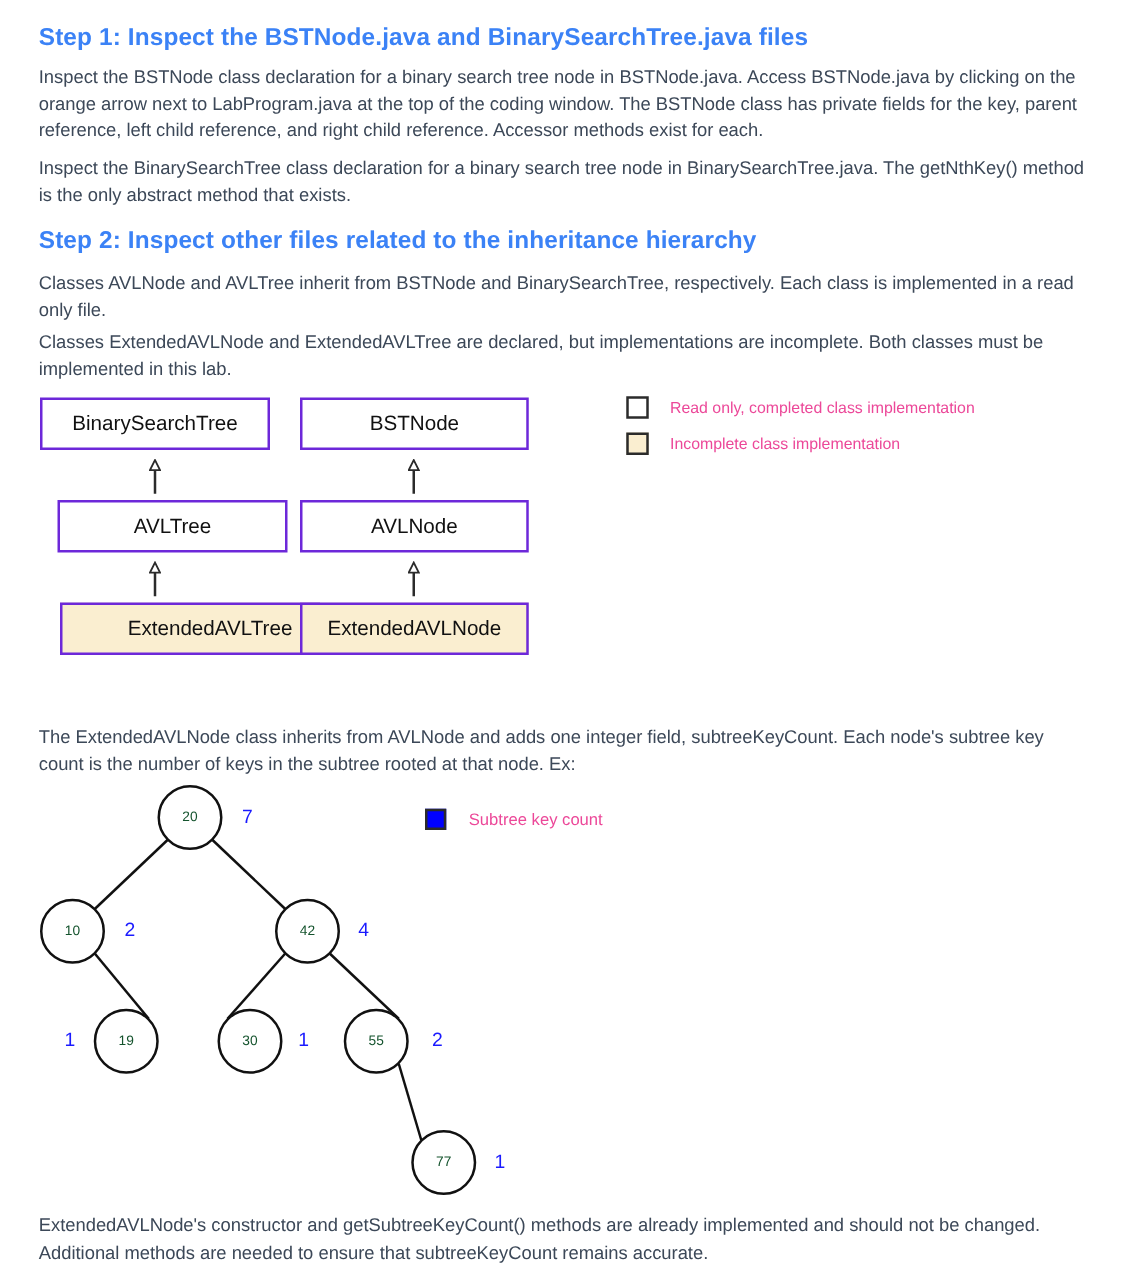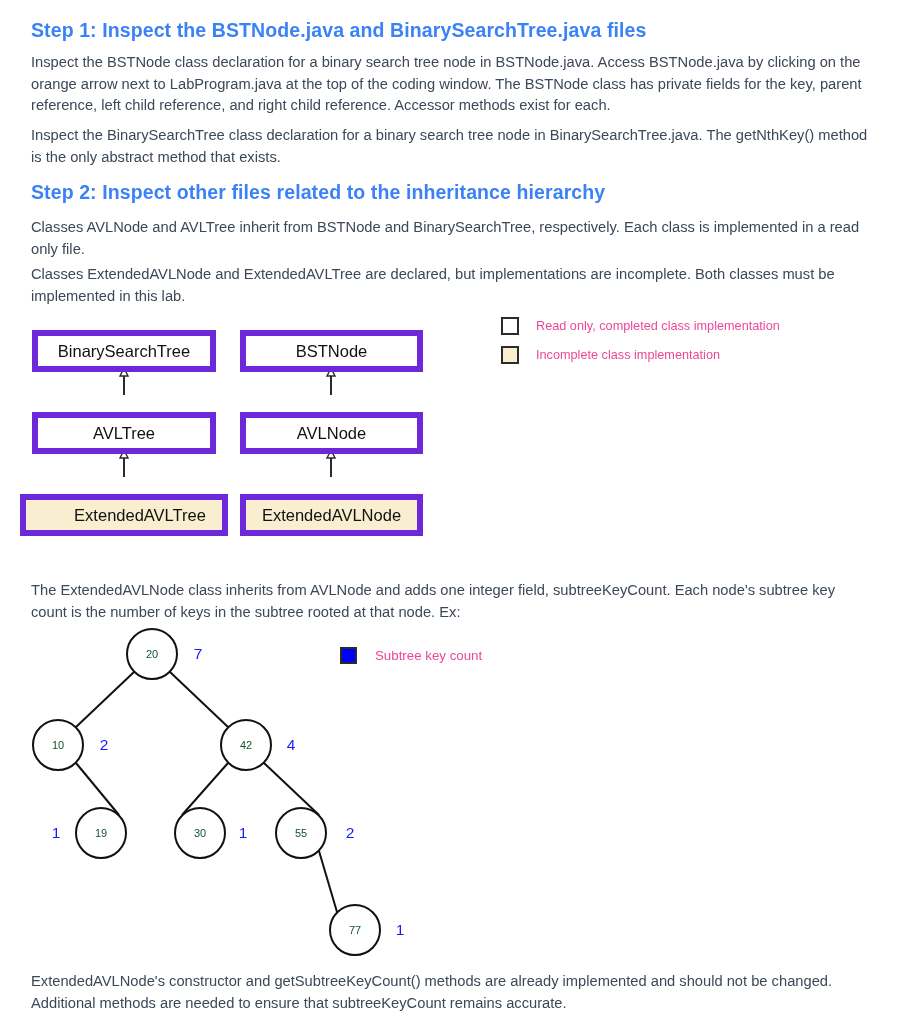--- a/index.html
+++ b/index.html
@@ -40,28 +40,27 @@
   .hierarchy {
     position: absolute;
     left: 0;
     top: 305px;
     width: 897px;
     height: 230px;
   }
   .uml-box {
     position: absolute;
     box-sizing: border-box;
-    border: 6px solid #6d28d9;
+    border: 2px solid #6d28d9;
     display: flex;
     align-items: center;
     justify-content: center;
     font-size: 16.5px;
     color: #111111;
     background: #ffffff;
-    margin-top: 12px;
   }
   .uml-box.incomplete {
     background: #faeed0;
   }
   
   .legend-row {
     position: absolute;
     display: flex;
     align-items: center;
   }
@@ -153,24 +152,24 @@
       <line x1="124" y1="172" x2="124" y2="146" stroke="#2b2b2b" stroke-width="2" marker-end="url(#hollowtri)"></line>
 
       <line x1="331" y1="90" x2="331" y2="64" stroke="#2b2b2b" stroke-width="2" marker-end="url(#hollowtri)"></line>
 
       <line x1="331" y1="172" x2="331" y2="146" stroke="#2b2b2b" stroke-width="2" marker-end="url(#hollowtri)"></line>
     </svg>
 
     <div class="uml-box" style="left:32px; top:13px; width:184px; height:42px;">BinarySearchTree</div>
     <div class="uml-box" style="left:240px; top:13px; width:183px; height:42px;">BSTNode</div>
 
-    <div class="uml-box" style="left:32px; top:95px; width:184px; height:42px;">AVLTree</div>
+    <div class="uml-box" style="left:46px; top:95px; width:184px; height:42px;">AVLTree</div>
     <div class="uml-box" style="left:240px; top:95px; width:183px; height:42px;">AVLNode</div>
 
-    <div class="uml-box incomplete" style="left:20px; top:177px; width:208px; height:42px;padding-left:32px;">ExtendedAVLTree</div>
+    <div class="uml-box incomplete" style="left:48px; top:177px; width:208px; height:42px;padding-left:32px;">ExtendedAVLTree</div>
     <div class="uml-box incomplete" style="left:240px; top:177px; width:183px; height:42px;">ExtendedAVLNode</div>
 
     
     <div class="legend-row" style="left:501px; top:12px;">
       <span class="legend-swatch"></span>
       <span class="legend-label">Read only, completed class implementation</span>
     </div>
     <div class="legend-row" style="left:501px; top:41px;">
       <span class="legend-swatch incomplete"></span>
       <span class="legend-label">Incomplete class implementation</span>

